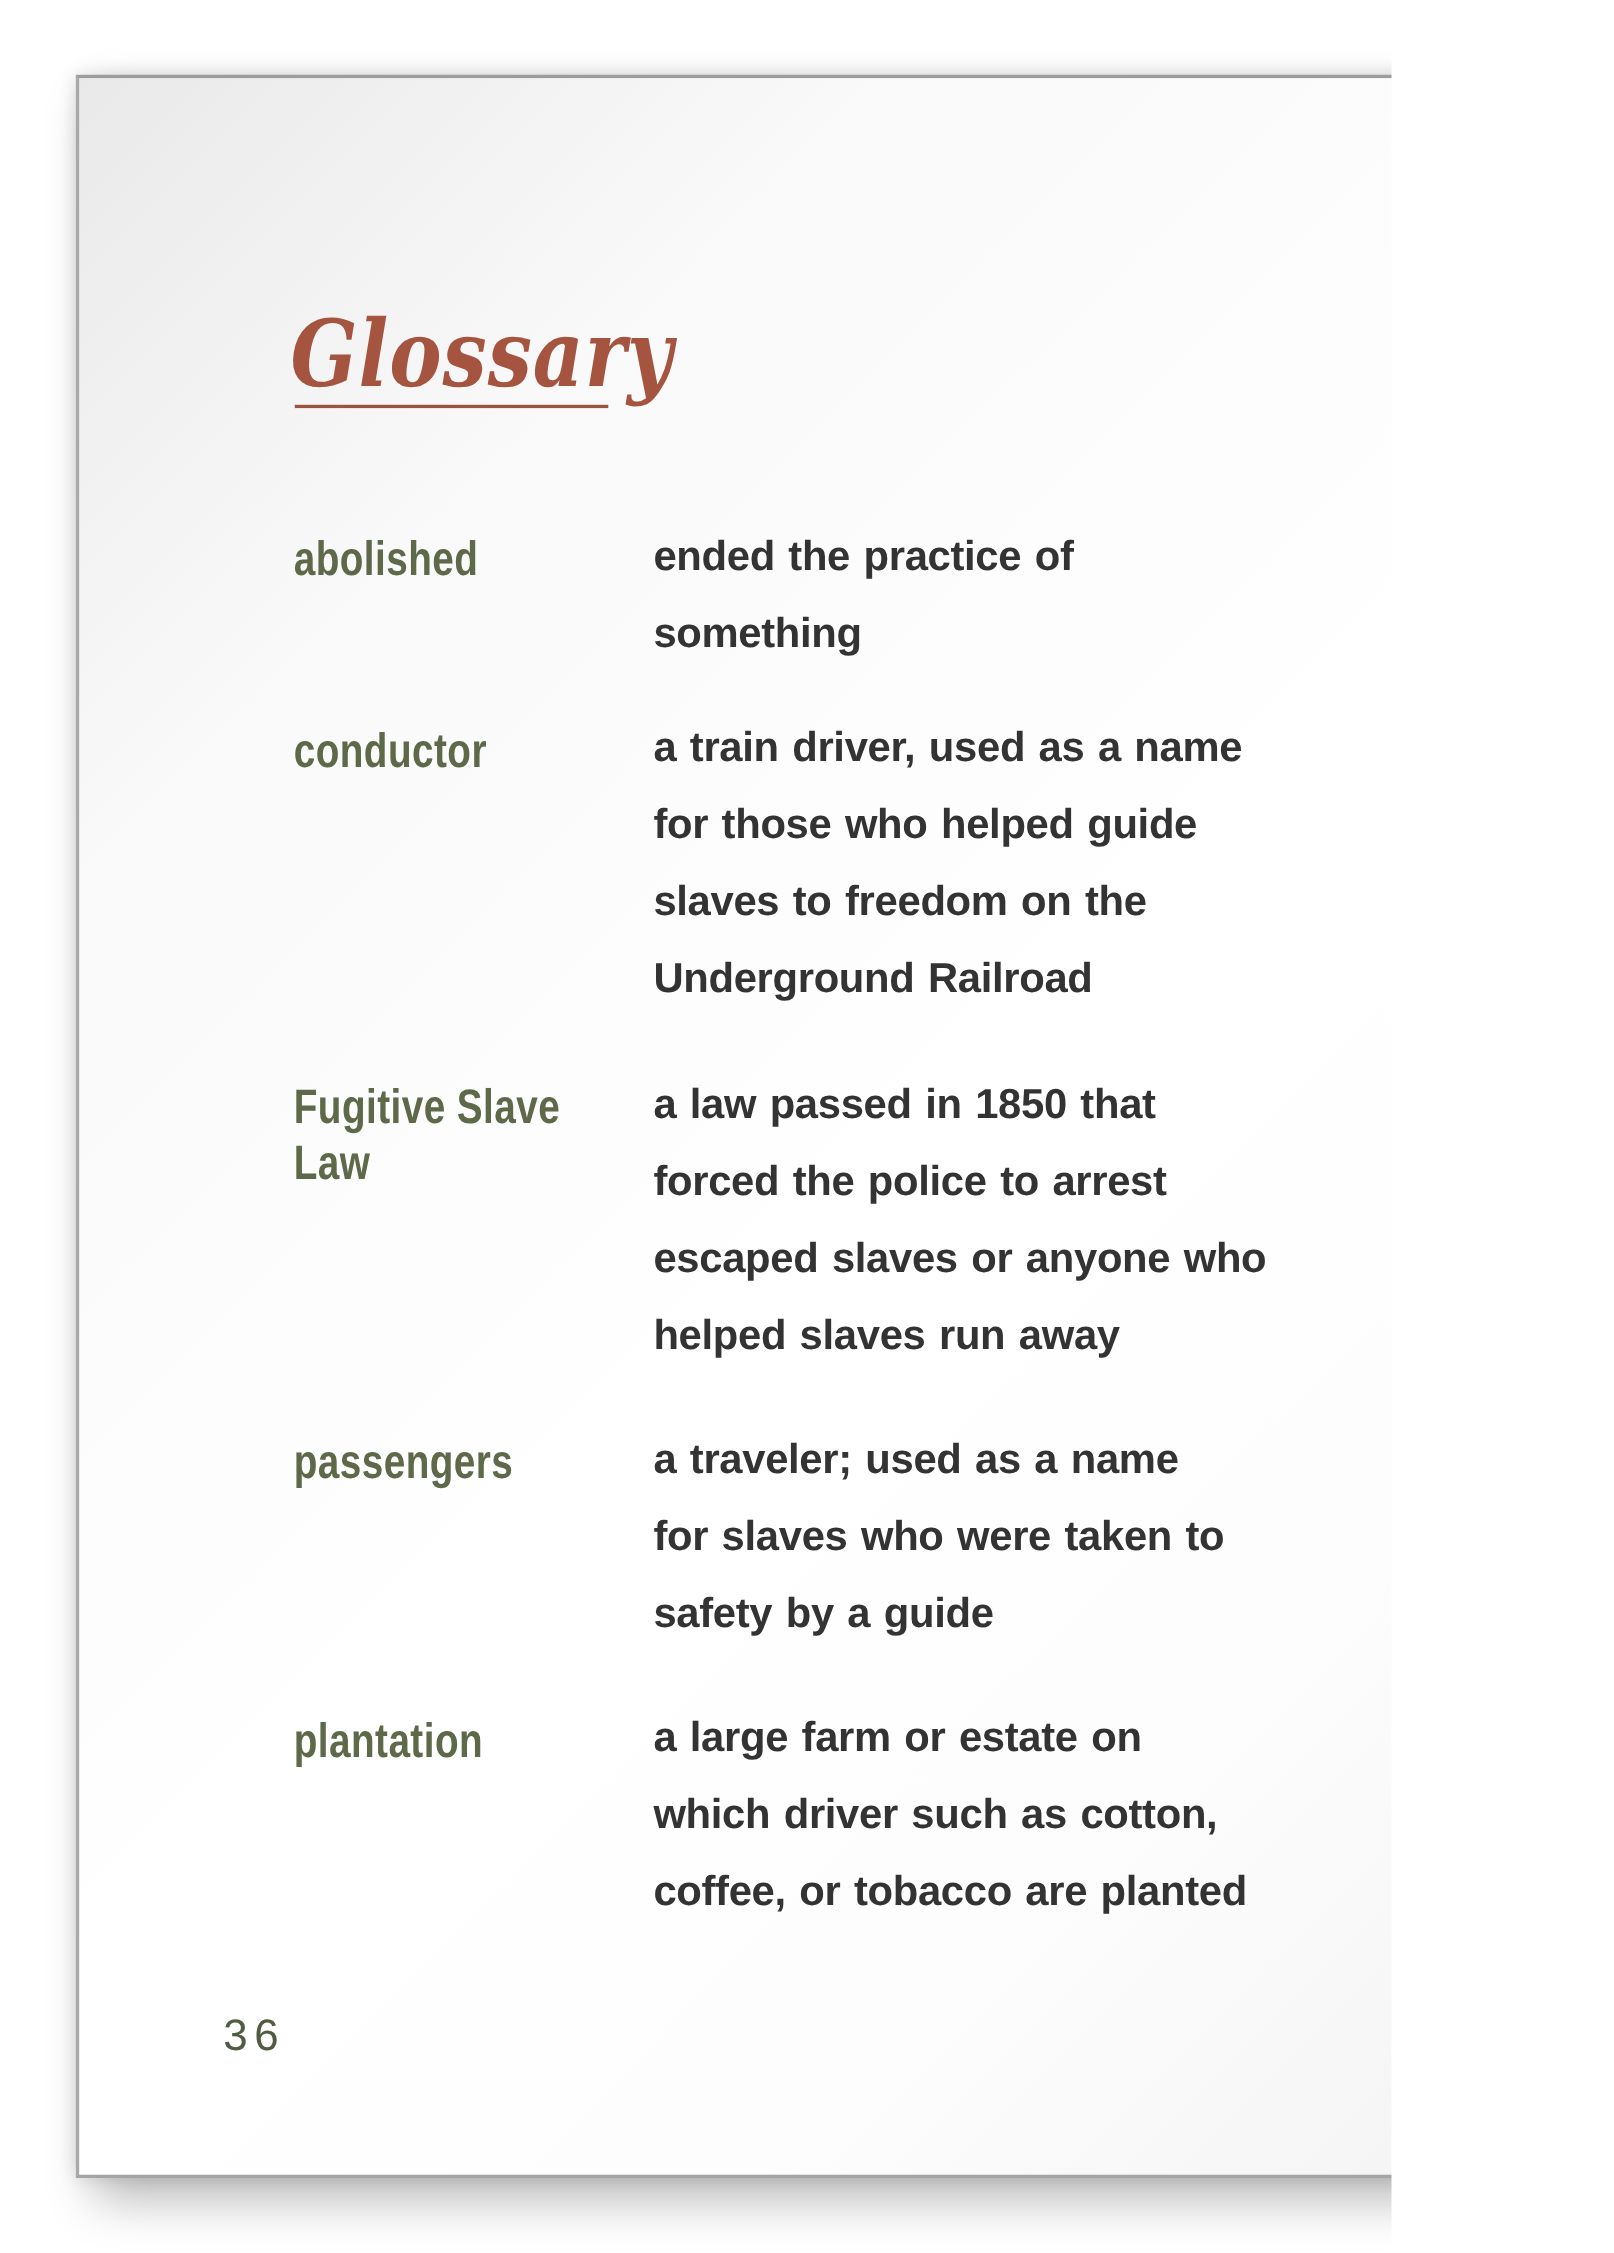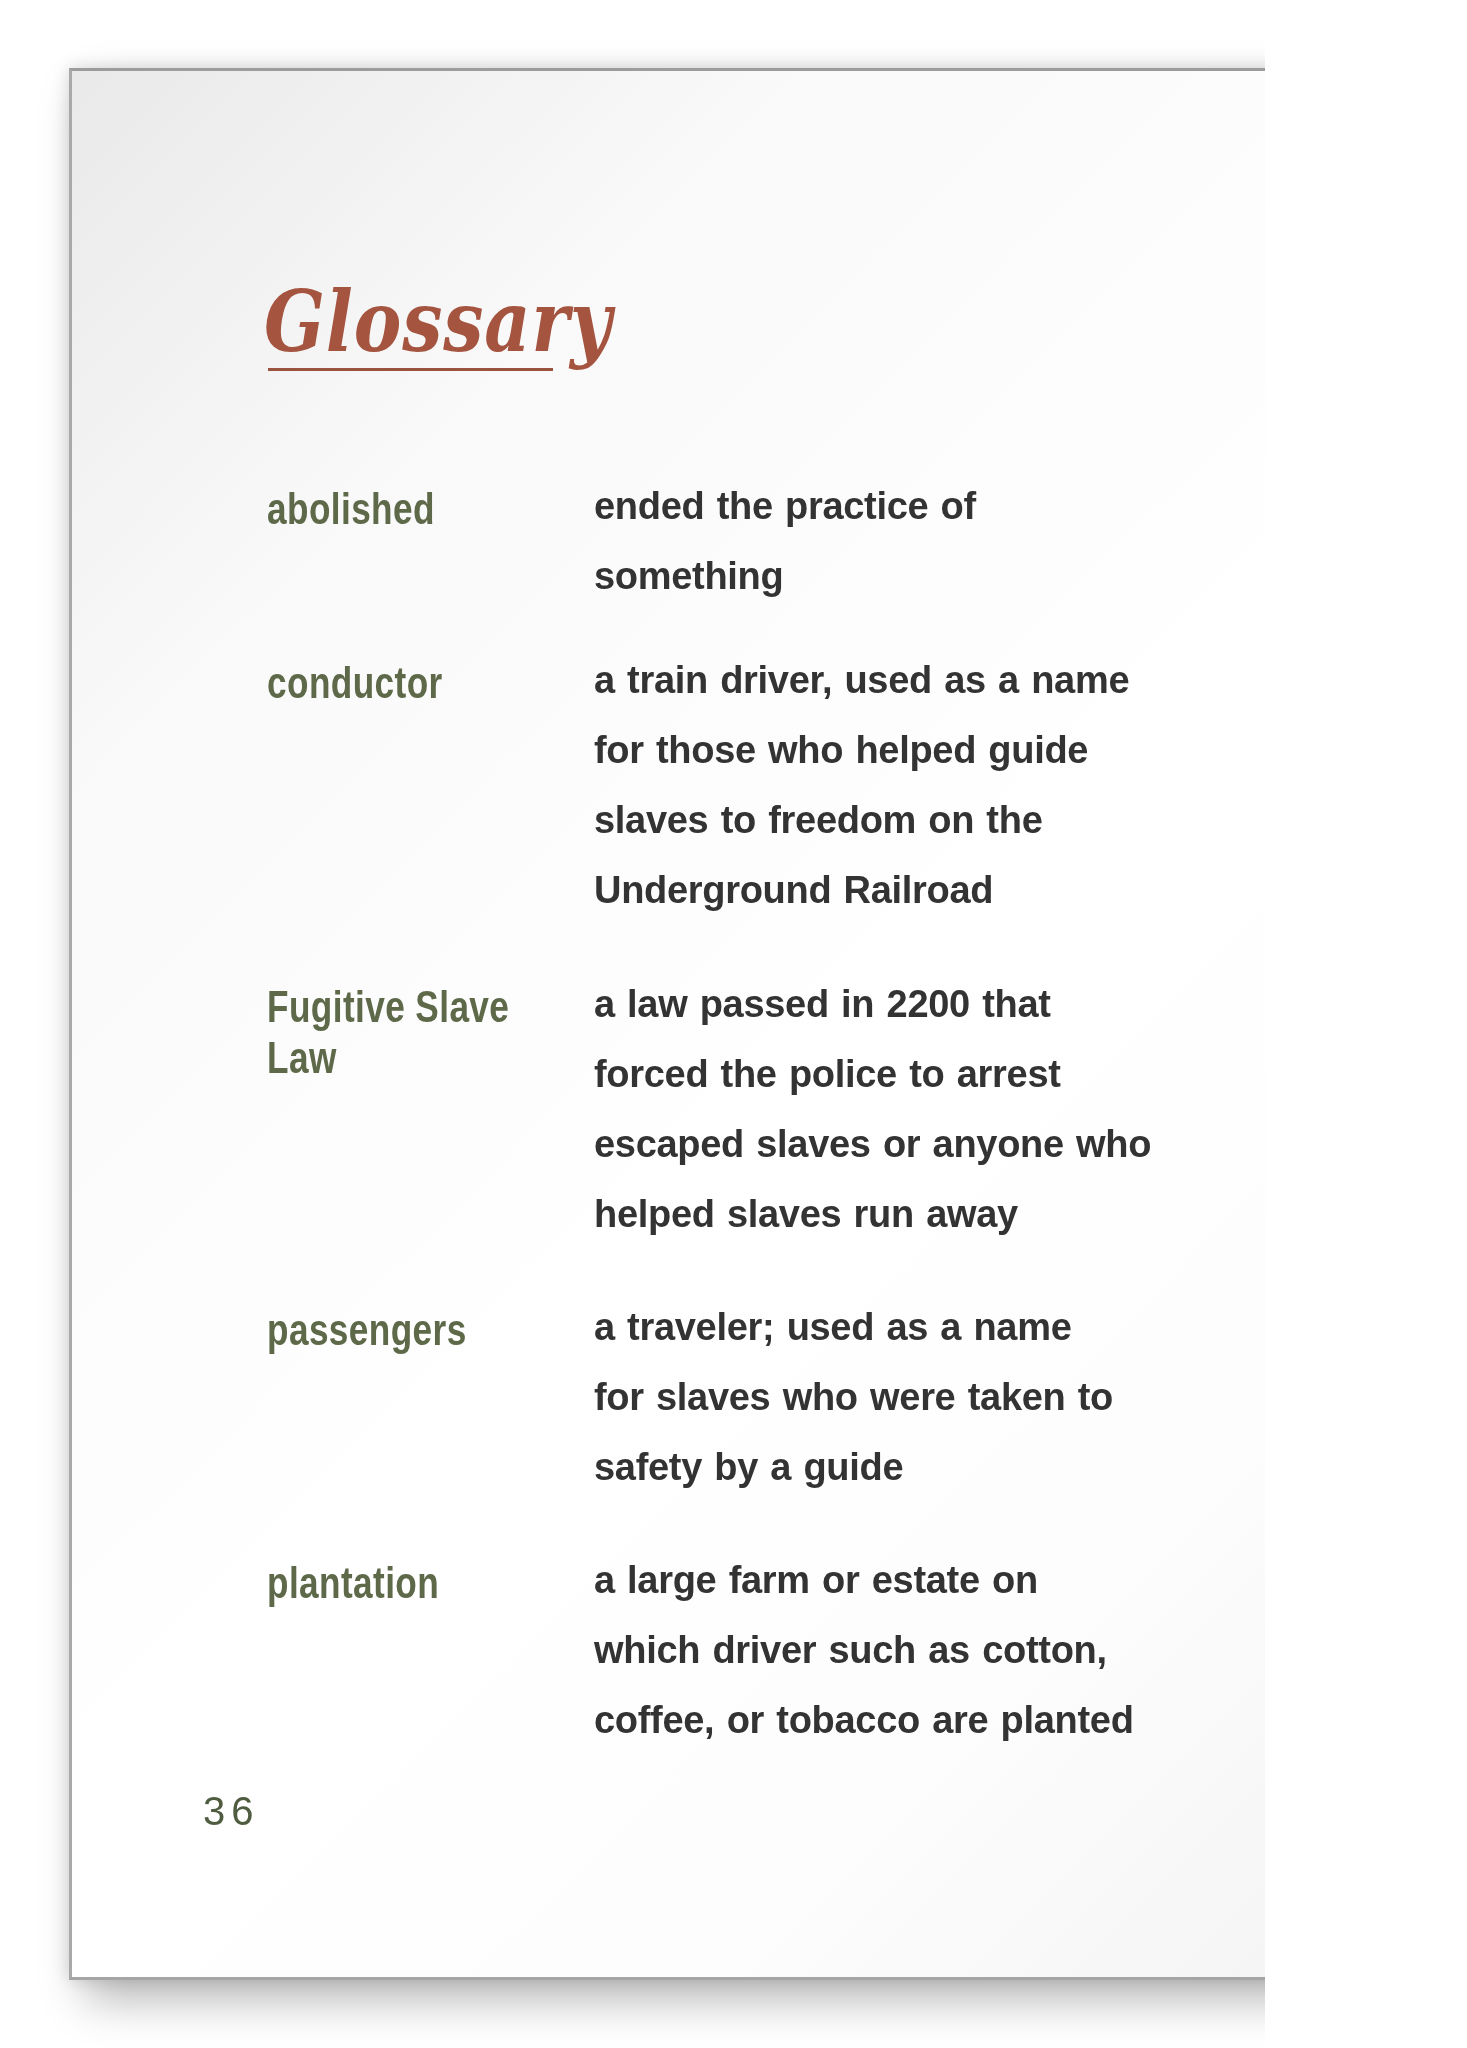--- a/index.html
+++ b/index.html
@@ -84,21 +84,21 @@
     line-height: 70px;
     letter-spacing: -0.3px;
     word-spacing: 2px;
     color: #333333;
     white-space: pre-line;
   }
 
   .page-number {
     position: absolute;
     left: 131px;
-    top: 1718px;
+    top: 1758px;
     font-family: "Liberation Sans", sans-serif;
     font-size: 40px;
     line-height: 44px;
     letter-spacing: 6px;
     color: #4f5c40;
   }
 </style>
 </head>
 <body>
 
@@ -118,21 +118,21 @@
       <div class="term">conductor</div>
       <div class="def">a train driver, used as a name
 for those who helped guide
 slaves to freedom on the
 Underground Railroad</div>
     </div>
 
     <div class="entry" style="top: 898px">
       <div class="term">Fugitive Slave
 Law</div>
-      <div class="def">a law passed in 2200 that
+      <div class="def">a law passed in 1850 that
 forced the police to arrest
 escaped slaves or anyone who
 helped slaves run away</div>
     </div>
 
     <div class="entry" style="top: 1221px">
       <div class="term">passengers</div>
       <div class="def">a traveler; used as a name
 for slaves who were taken to
 safety by a guide</div>

